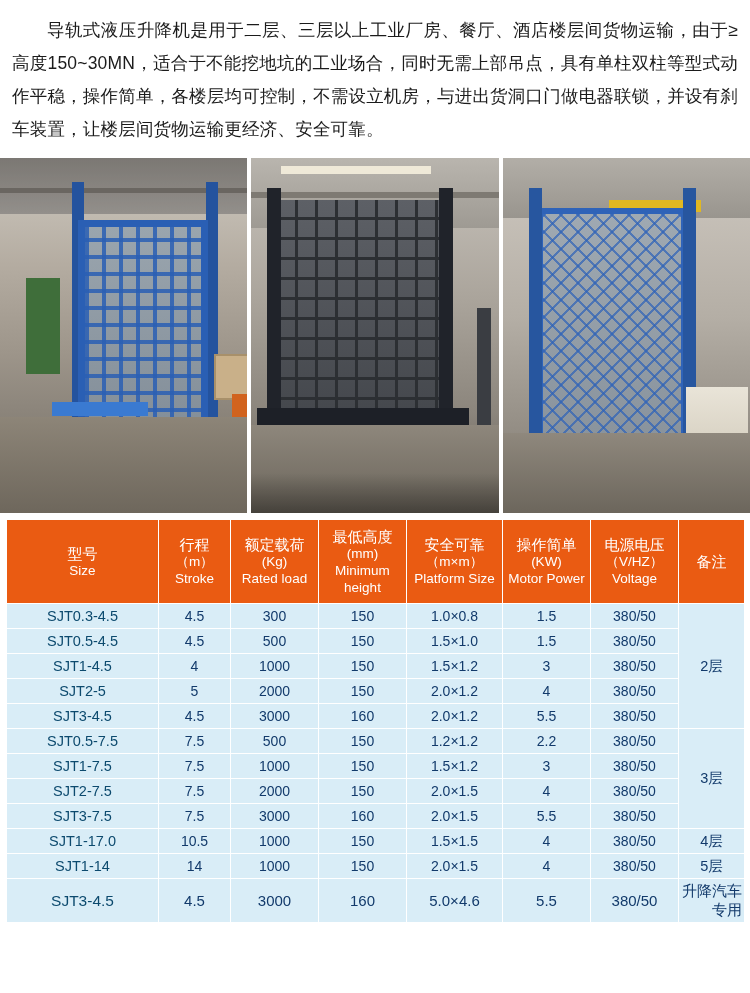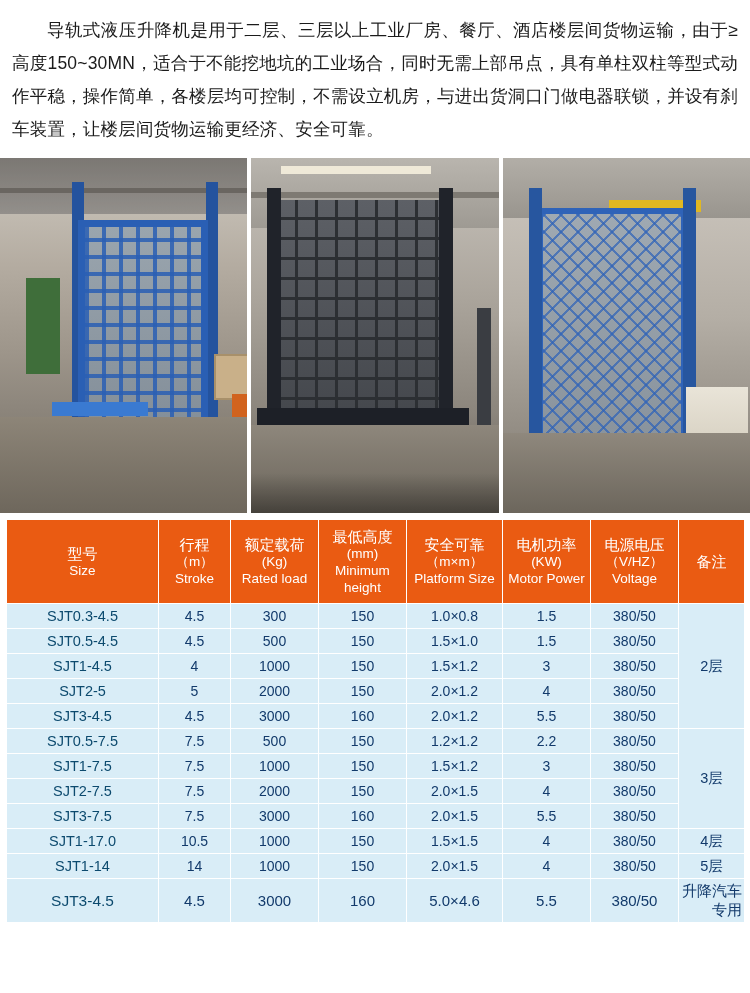--- a/index.html
+++ b/index.html
@@ -203,21 +203,21 @@
             <span class="cn">最低高度</span>
             <span class="unit">(mm)</span>
             <span class="en">Minimum height</span>
           </th>
           <th>
             <span class="cn">安全可靠</span>
             <span class="unit">（m×m）</span>
             <span class="en">Platform Size</span>
           </th>
           <th>
-            <span class="cn">电机功率</span>
+            <span class="cn">操作简单</span>
             <span class="unit">(KW)</span>
             <span class="en">Motor Power</span>
           </th>
           <th>
             <span class="cn">电源电压</span>
             <span class="unit">（V/HZ）</span>
             <span class="en">Voltage</span>
           </th>
           <th>
             <span class="cn">备注</span>

